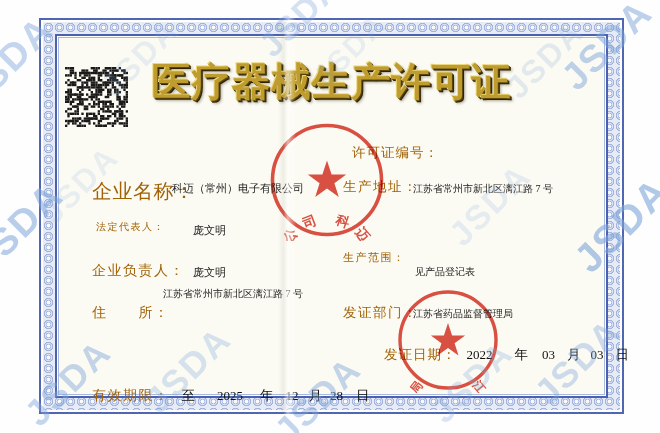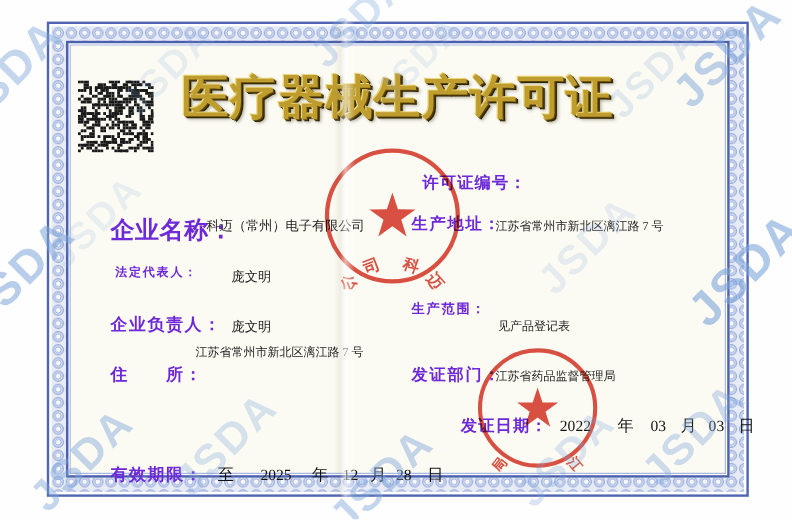--- a/index.html
+++ b/index.html
@@ -14,21 +14,21 @@
   .cert-band{position:absolute; inset:2px;
         background-color:#e6ebf6;
         background-image:radial-gradient(circle at 5.5px 5.5px,
           #f7f9fd 1.7px, #8fa3d4 2.4px, #e2e8f5 3.1px, #93a7d8 4.3px, #e6ebf6 5px);
         background-size:11px 11px;}
   .cert-inner{position:absolute; inset:14px; border:2px solid #4c61ae;
         box-shadow:inset 0 0 0 1px #ffffff, inset 0 0 0 2px #a9b8e0;
         background:#fcfbf3;}
   
   .abs{position:absolute; white-space:nowrap;}
-  .lbl{font-weight:bold; color:#6d28d9;text-align:center;}
+  .lbl{font-weight:normal; color:#a16207;text-align:center;}
   .val{font-family:"Liberation Serif","DejaVu Serif",serif; color:#1c1c1c;}
   .title{
     margin:0; font-family:"Liberation Serif","DejaVu Serif",serif;
     font-weight:bold; font-size:39px; line-height:46px; text-align:center;
     color:#bf9c2e; letter-spacing:1px;
     text-shadow:-1px -1px 0 #ecd87e, 1px 1px 0 #5a450a, 2px 2px 0 #2e2304,
                 3px 3px 3px rgba(40,30,0,.38);
   }
   .date-row{display:flex; align-items:baseline;}
   .num{font-family:"Liberation Serif","DejaVu Serif",serif; font-size:13px; color:#111;}

